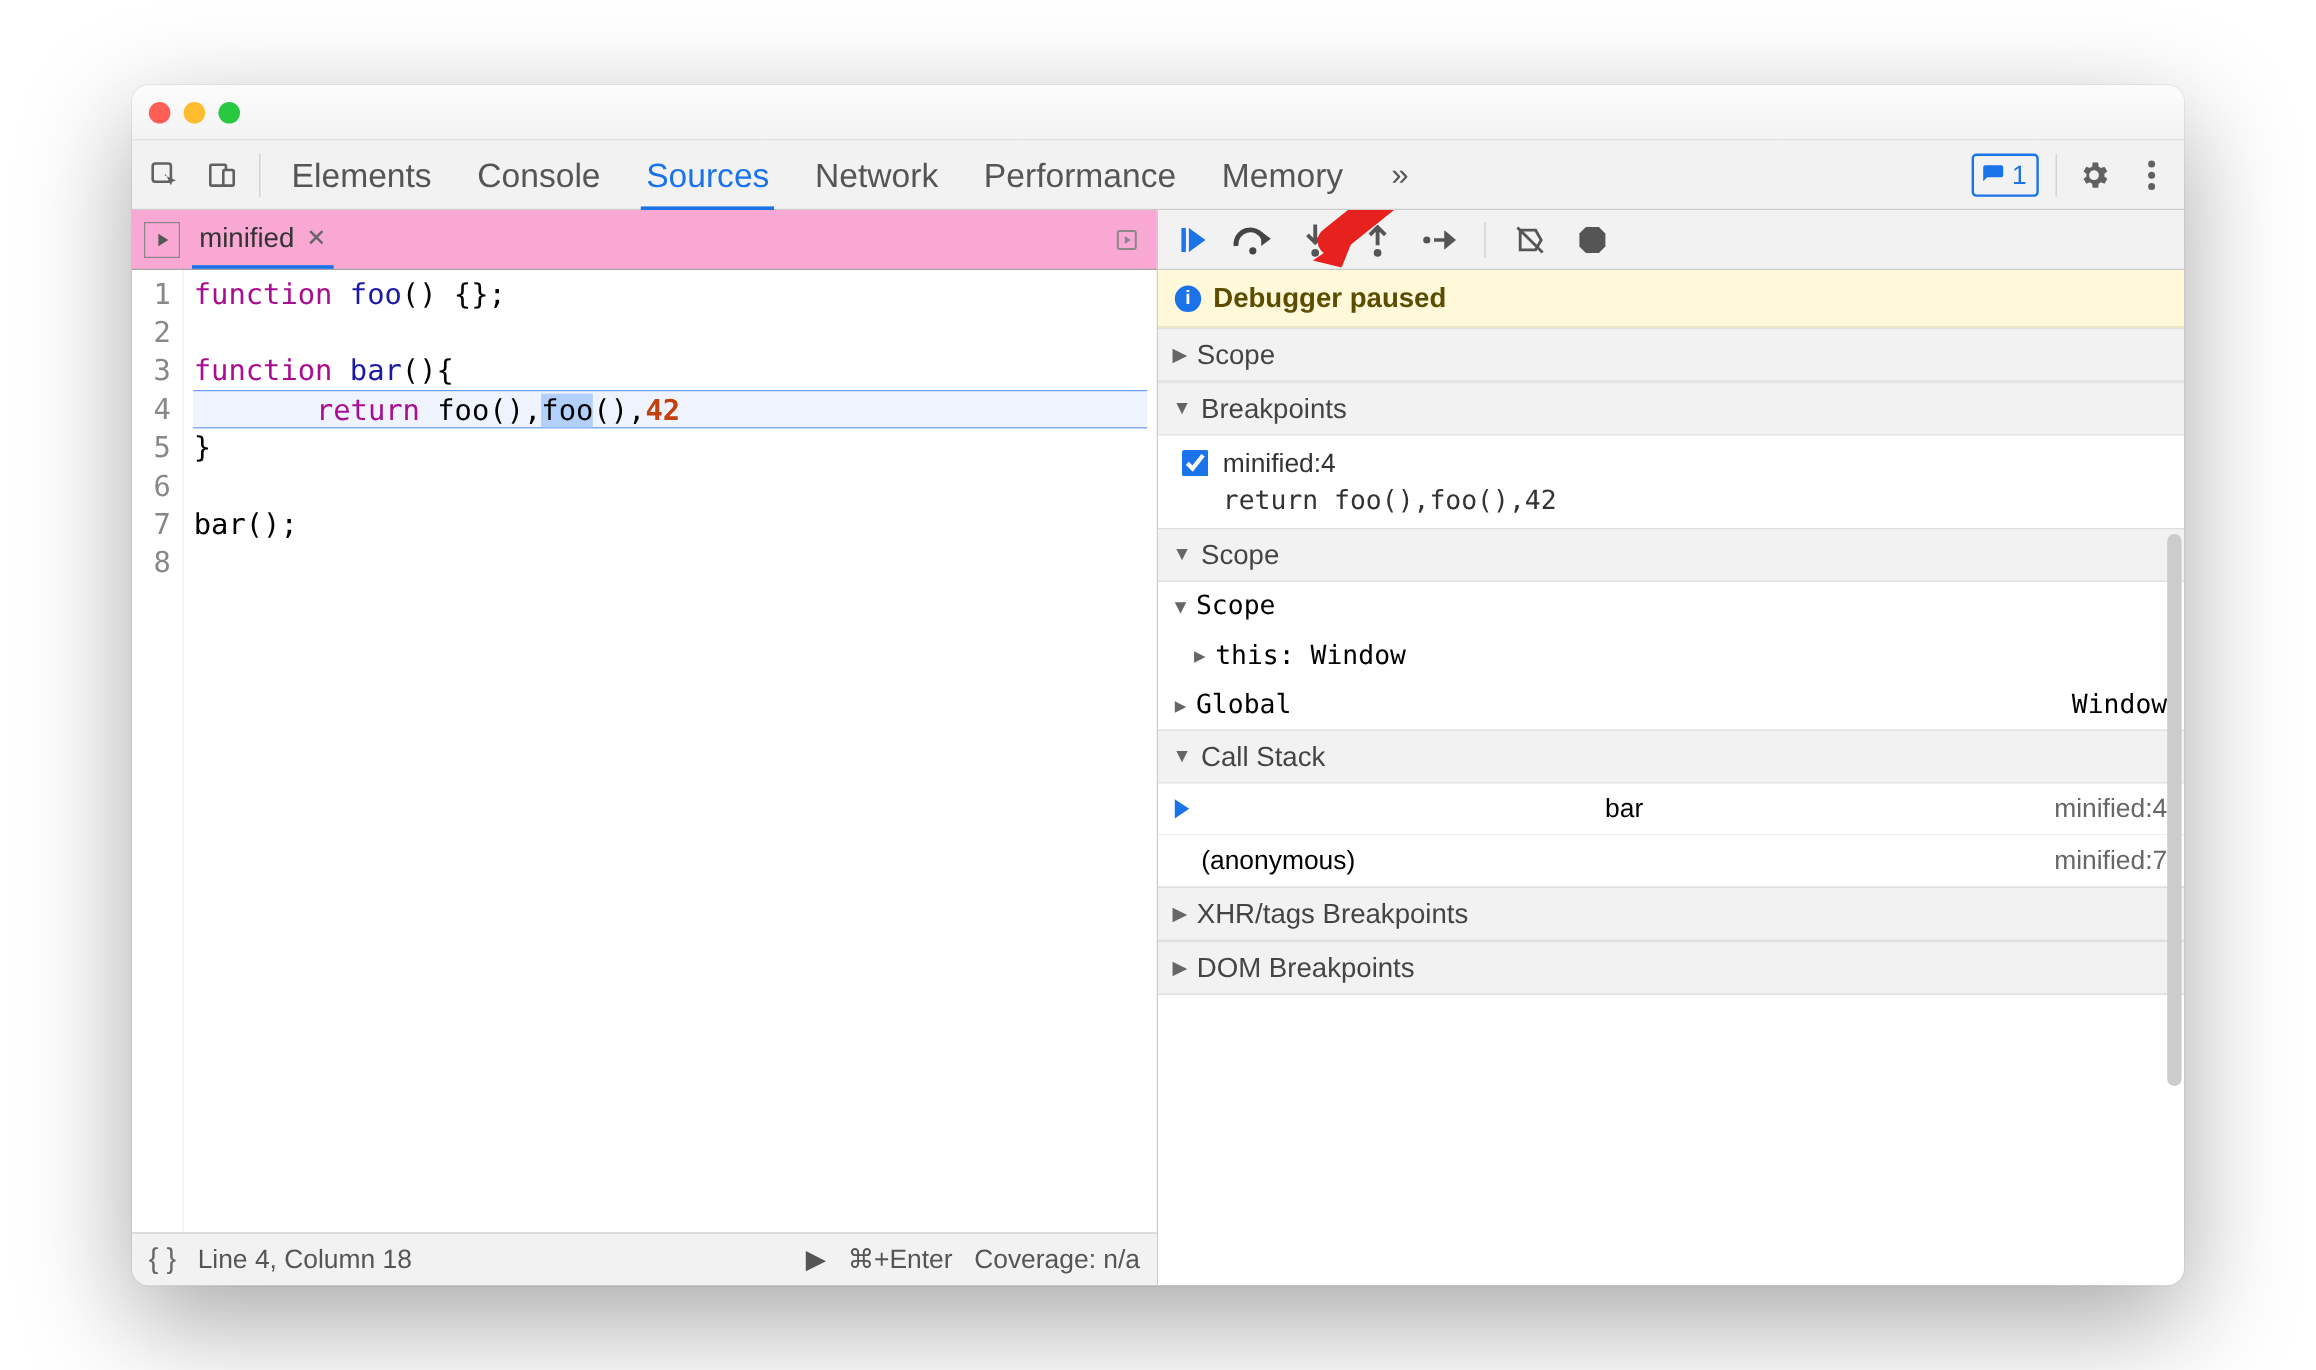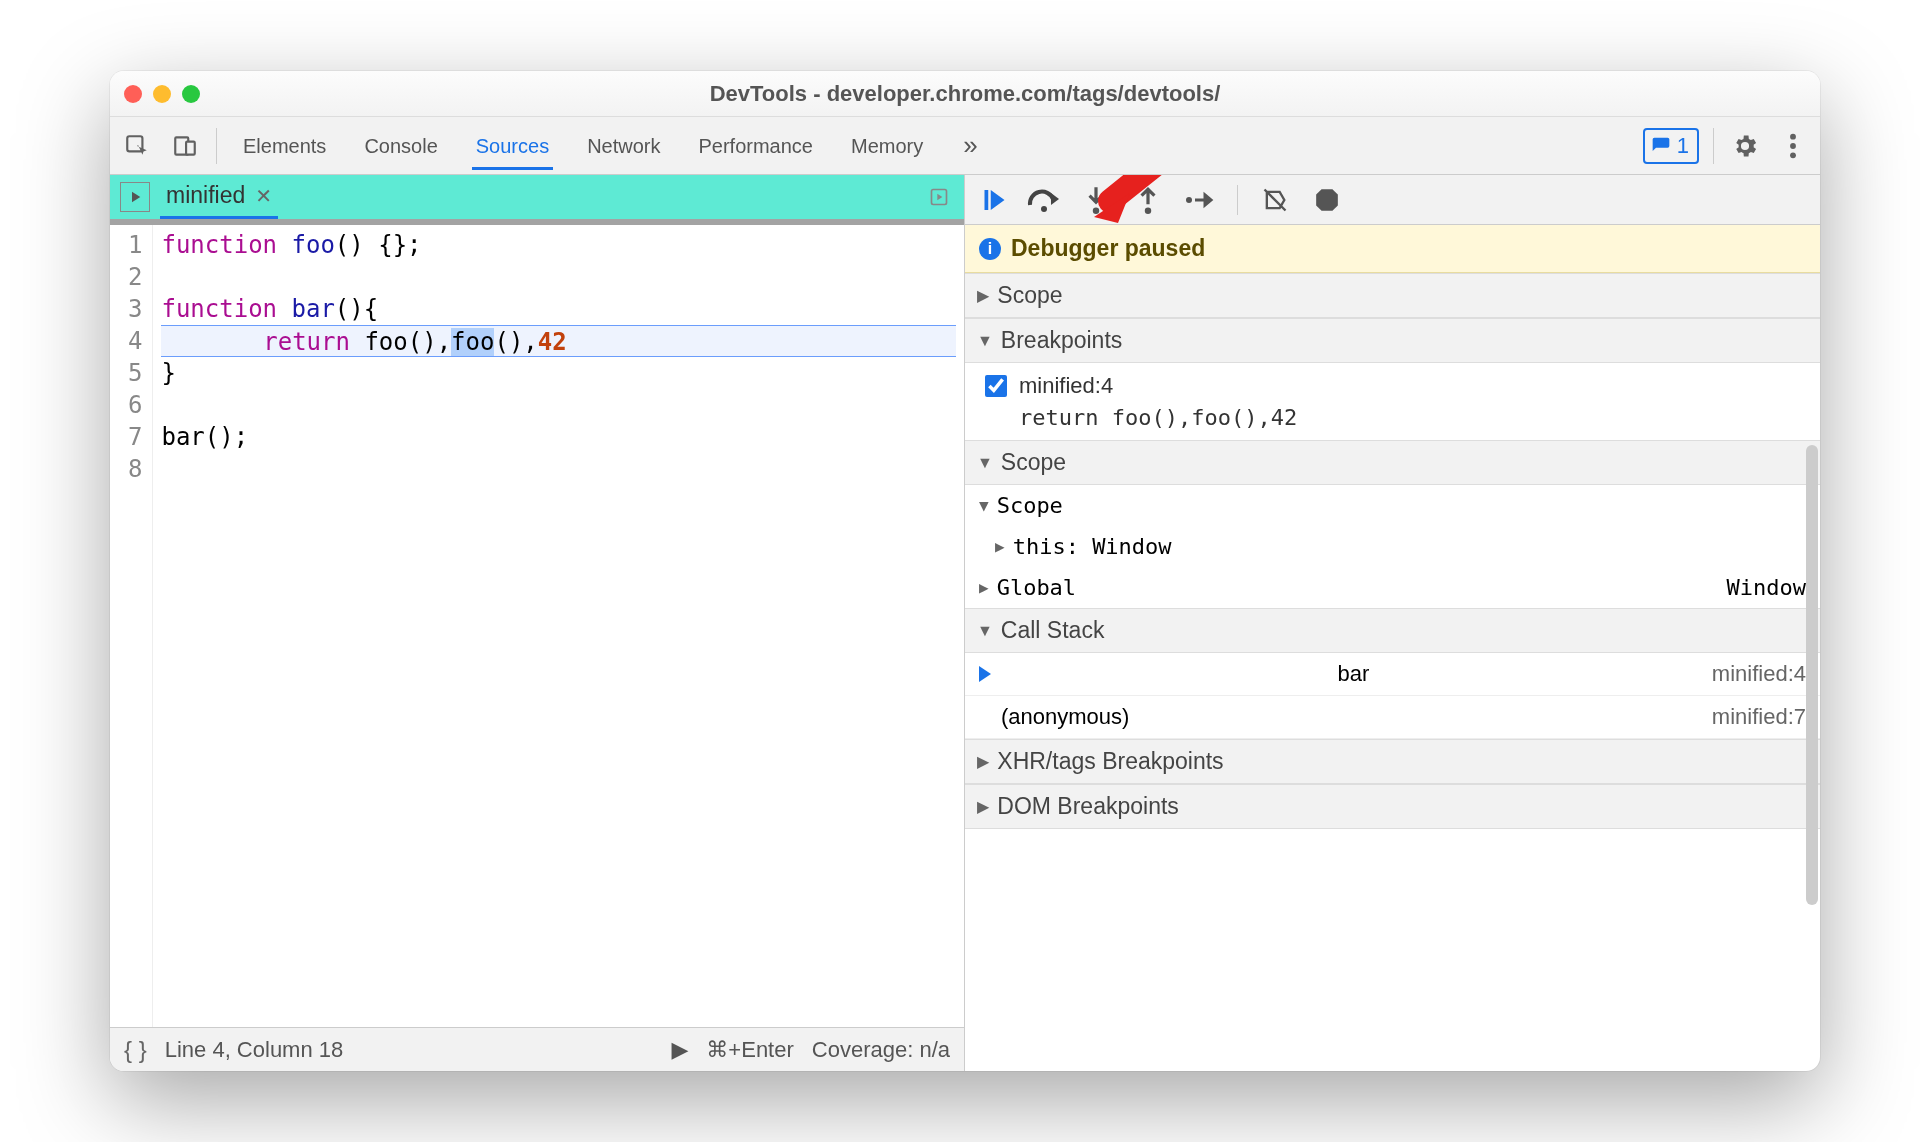--- a/index.html
+++ b/index.html
@@ -60,21 +60,21 @@
     width: 34px; height: 34px;
     display: flex; align-items: center; justify-content: center;
     color: #616161;
     cursor: pointer;
   }
   .toolbar-sep {
     width: 1px; height: 36px; background: #ccc;
   }
   .tabs { display: flex; align-items: center; gap: 30px; margin-left: 8px; }
   .tab {
-    font-size: 20px;
+    font-size: 28px;
     color: #555;
     padding: 14px 4px 12px;
     cursor: pointer;
   }
   .tab.active { color: #1a73e8; border-bottom: 3px solid #1a73e8; padding-bottom: 9px; }
   .more-tabs { font-size: 26px; color: #555; cursor: pointer; padding:0 6px;}
   .toolbar-right { margin-left: auto; display: flex; align-items: center; gap: 14px; }
   .errors-badge {
     border: 2px solid #1a73e8;
     border-radius: 4px;
@@ -82,22 +82,22 @@
     display: flex; align-items:center; gap:6px;
     color:#1a73e8; font-size:22px; font-weight:500;
   }
   
   .main { flex:1; display:flex; min-height:0; }
   .left { flex: 1 1 50%; display:flex; flex-direction:column; border-right:1px solid #ccc;}
   .right { flex: 1 1 50%; display:flex; flex-direction:column; overflow-y:auto;}
   
   .filetabs {
     height: 50px;
-    background:#5eead4;
-    border-bottom: 6px solid #a3a3a3;
+    background:#f9a8d4;
+    border-bottom: 1px solid #a3a3a3;
     display:flex; align-items:center;
     padding: 0 10px; gap: 10px;
   }
   .nav-icon { width:30px;height:30px; border:1px solid #888; display:flex;align-items:center;justify-content:center; color:#555;cursor:pointer;}
   .filetab {
     font-size: 23px; color:#333;
     display:flex; align-items:center; gap:10px;
     padding: 10px 6px;
     border-bottom: 3px solid #1a73e8;
     height:100%;
@@ -169,21 +169,20 @@
 <body>
 
 <div class="window">
 
   <div class="titlebar">
     <div class="traffic">
       <div class="dot red"></div>
       <div class="dot yellow"></div>
       <div class="dot green"></div>
     </div>
-    <div class="titlebar-title">DevTools - developer.chrome.com/tags/devtools/</div>
   </div>
 
   <div class="toolbar">
     <div class="toolbar-icon">
       <svg width="26" height="26" viewBox="0 0 24 24" fill="none" stroke="currentColor" stroke-width="2">
           <rect x="3" y="3" width="14" height="14" rx="2"></rect>
           <path d="M12 12l9 4-3 1-1 3-4-9z" fill="currentColor" stroke="none"></path>
         </svg>
     </div>
     <div class="toolbar-icon">

